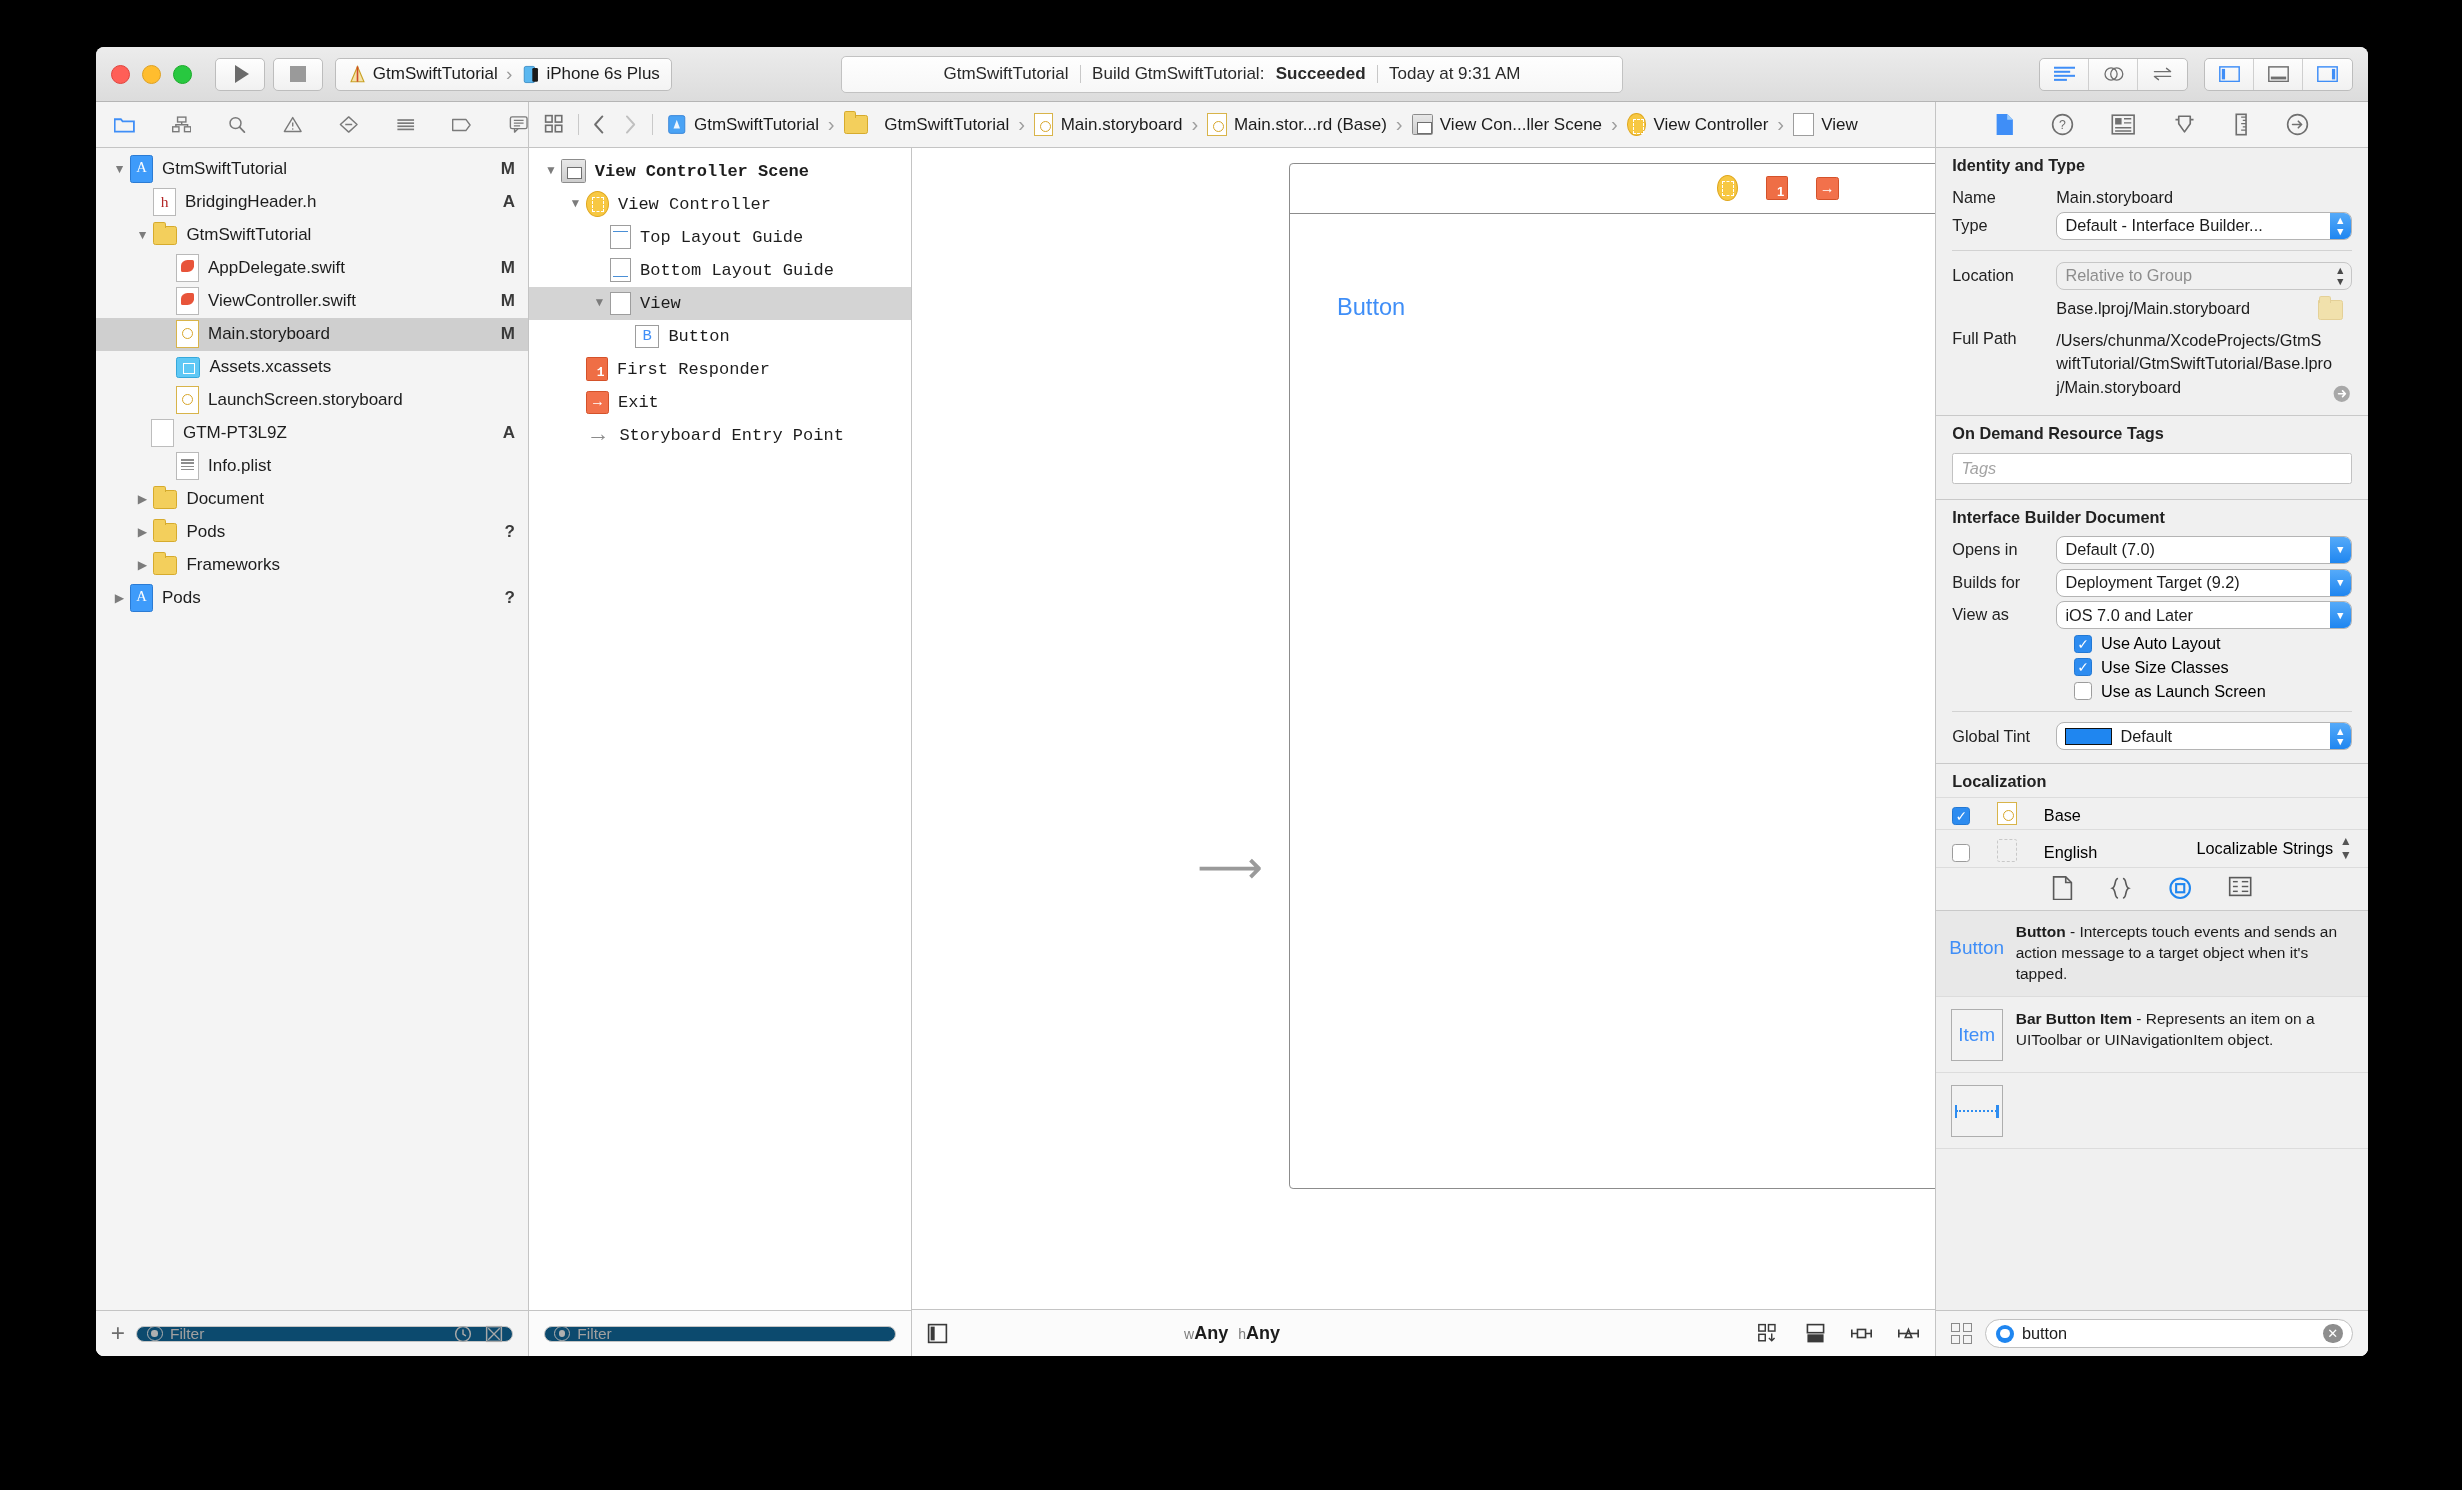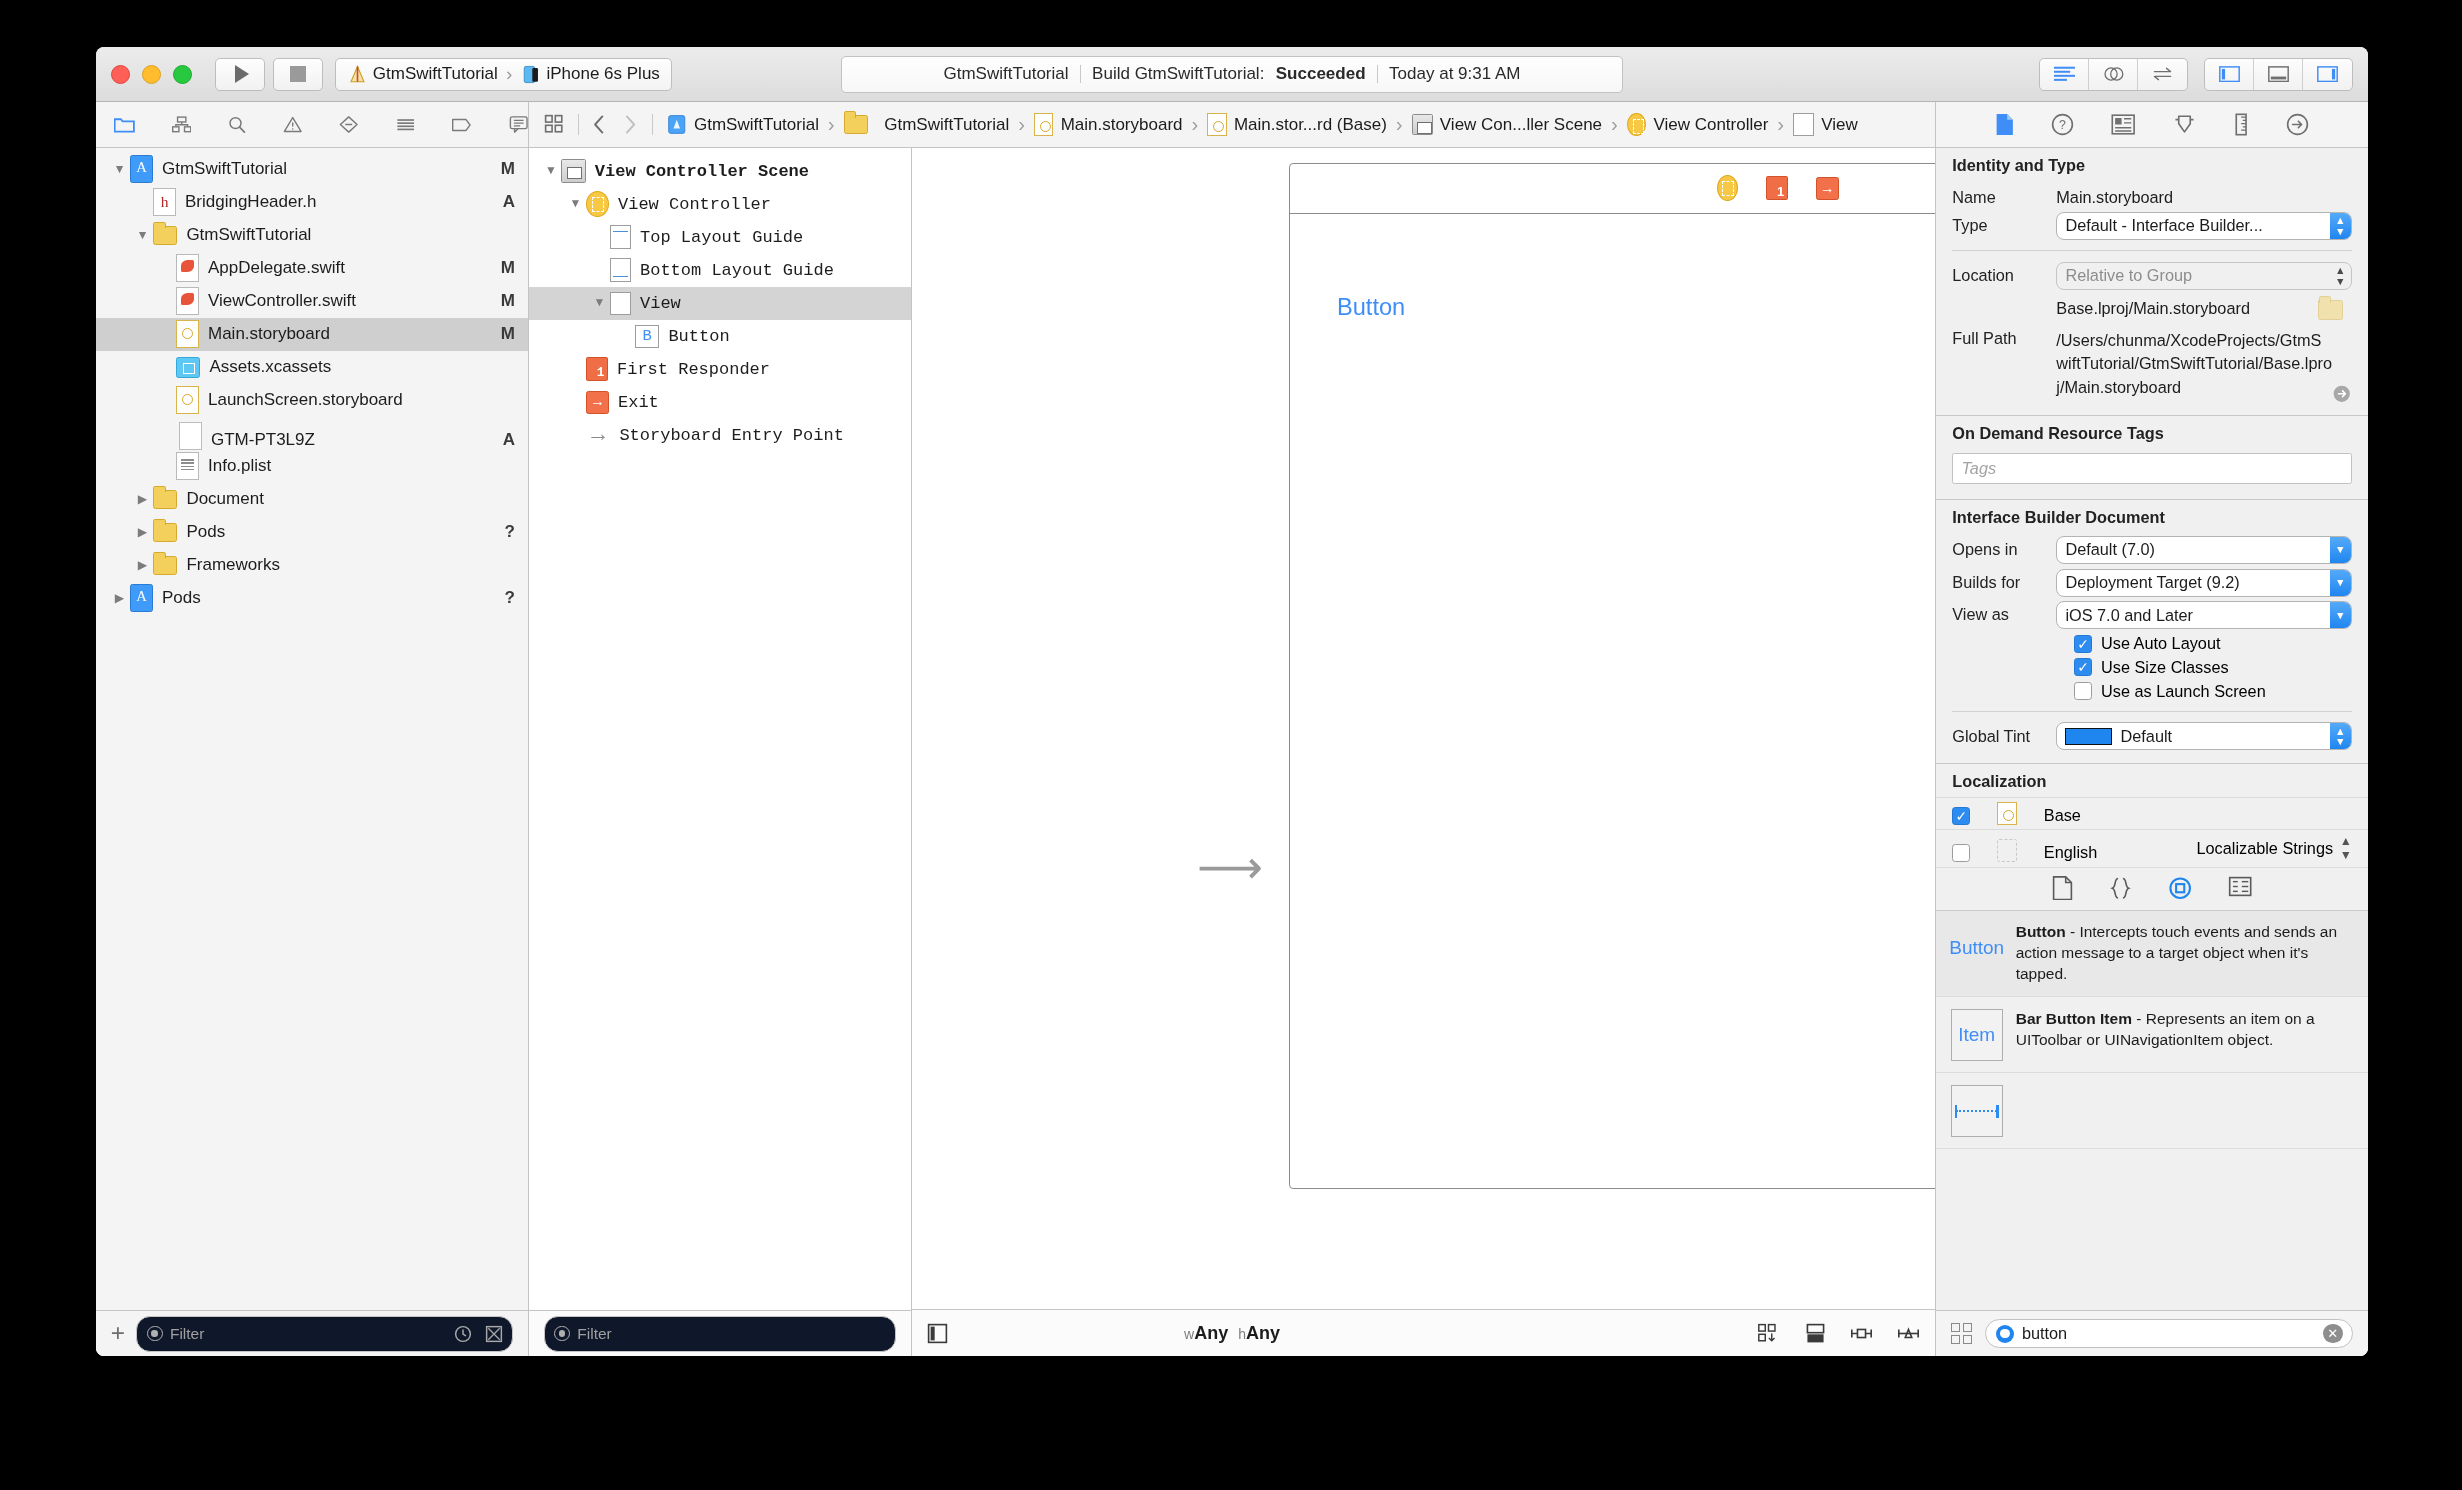--- a/index.html
+++ b/index.html
@@ -138,21 +138,21 @@
   .oi-fr::after { content:"1"; position:absolute; right:2.4px; bottom:0px; color:#fff; font-size:13px; font-weight:bold;}
   .oi-exit { width: 23px; height: 23px; background: #f2714b; border: 0.8px solid #d4522a; border-radius: 2.4px;}
   .oi-exit::after { content:"→"; position:absolute; inset:0; display:flex; align-items:center;justify-content:center; color:#fff; font-size:14.7px;}
   .oi-entry { width: 24.4px; height: 24.4px; }
   .oi-entry::after { content:"→"; position:absolute; inset:0; display:flex; align-items:center;justify-content:center; color:#8b8b8b; font-size:23px;}
 
   .bold { font-weight: bold; }
 
   
   .filter-bar { height: 46px; border-top: 0.8px solid #c4c4c4; background: #f4f4f4; display: flex; align-items: center; padding: 0 14.7px; gap: 11.4px; flex: none;}
-  .filter-field { flex: 1; height: 36px; background: #0f172a; border: 0.8px solid #c4c4c4; border-radius: 14px;
+  .filter-field { flex: 1; height: 16px; background: #0c4a6e; border: 0.8px solid #c4c4c4; border-radius: 14px;
     display: flex; align-items: center; padding: 0 9.8px; gap: 7.3px; font-size: 15.5px; color: #a0a0a0;}
   .magnifier { width: 15.5px; height: 15.5px; border: 1.6px solid #b0b0b0; border-radius: 50%; position: relative; flex:none;}
   .magnifier::after { content:""; position:absolute; left:3.3px; top:3.3px; width:6.5px; height:6.5px; background:#b0b0b0; border-radius:50%;}
   .plus { font-size: 24.4px; color: #6d6d6d; line-height: 1; }
 
   
   #device {
     position: absolute;
     left: 377px; top: 14.7px;
     width: 977px; height: 1026px;
@@ -495,21 +495,21 @@
             <span class="ic-assets"></span>
             <span>Assets.xcassets</span>
             <span class="status-col"></span>
           </div>
           <div class="row" style="padding-left: 59px;">
             <span class="disc "></span>
             <span class="ficon ic-sb"></span>
             <span>LaunchScreen.storyboard</span>
             <span class="status-col"></span>
           </div>
-          <div class="row" style="padding-left: 62px; align-items: flex-end;">
+          <div class="row" style="padding-left: 34px;">
             <span class="disc "></span>
             <span class="ficon ic-blank"></span>
             <span>GTM-PT3L9Z</span>
             <span class="status-col">A</span>
           </div>
           <div class="row" style="padding-left: 59px;">
             <span class="disc "></span>
             <span class="ficon ic-plist"></span>
             <span>Info.plist</span>
             <span class="status-col"></span>

